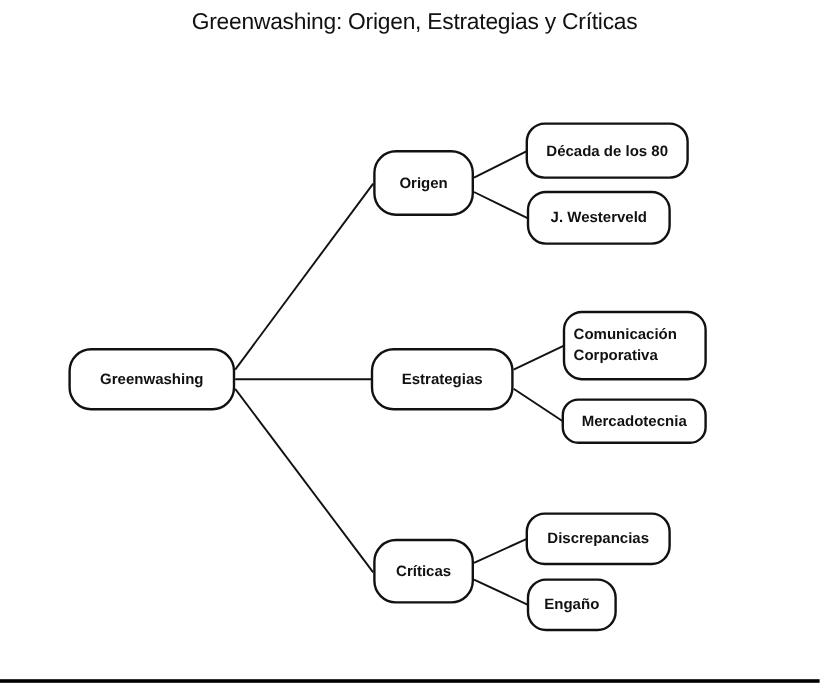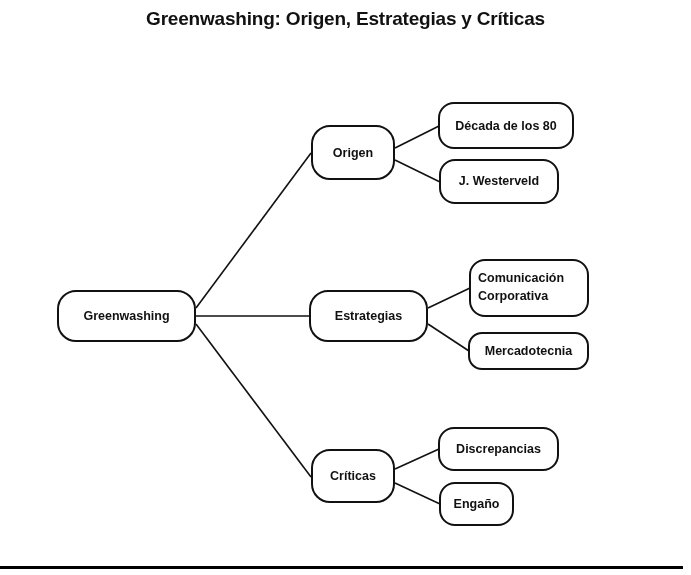--- a/index.html
+++ b/index.html
@@ -21,21 +21,21 @@
     height: 575px;
     background: #ffffff;
   }
   #chart-title {
     position: absolute;
     left: 0;
     top: 8px;
     width: 691px;
     text-align: center;
     font-size: 19px;
-    font-weight: bold;
+    font-weight: normal;
     letter-spacing: -0.2px;
     color: #111111;
   }
   #diagram-svg {
     position: absolute;
     left: 0;
     top: 0;
     width: 691px;
     height: 575px;
     display: block;

